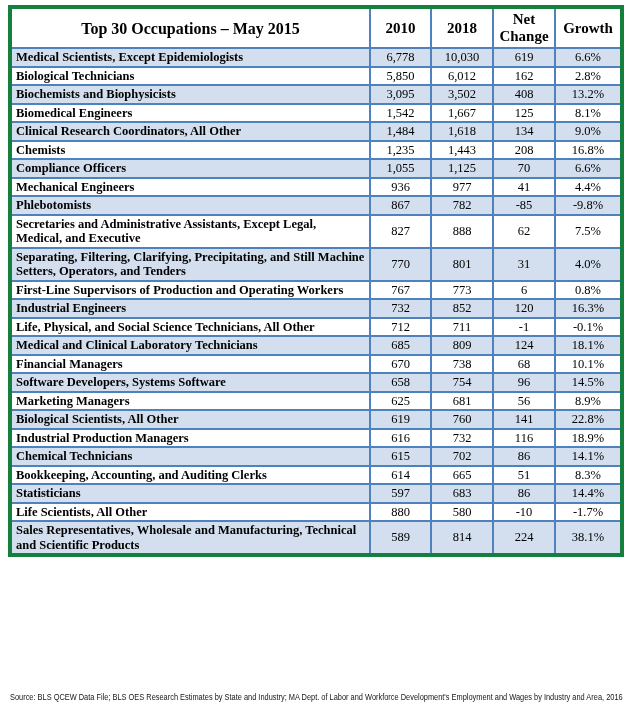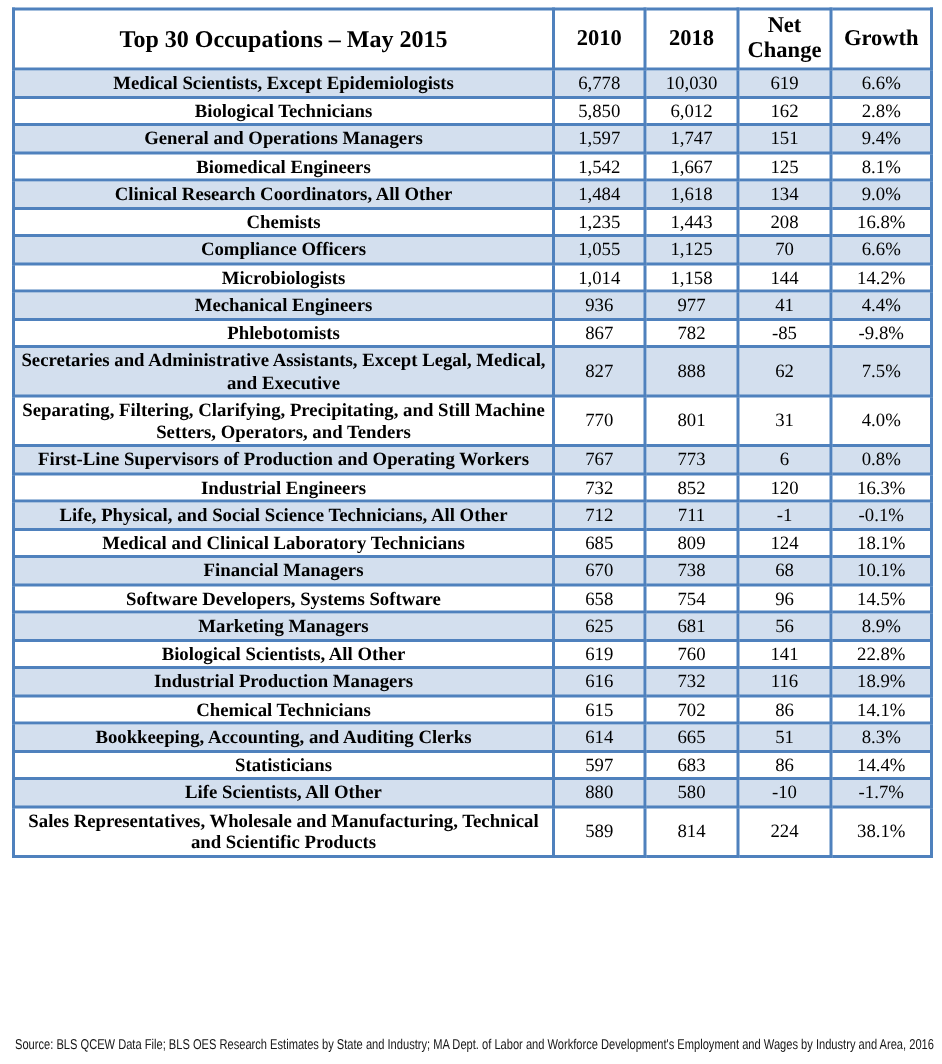--- a/index.html
+++ b/index.html
@@ -17,21 +17,21 @@
   }
   .table-wrap {
     position: absolute;
     left: 8px;
     top: 5px;
   }
   table.occ-table {
     border-collapse: collapse;
     table-layout: fixed;
     width: 612px;
-    border: 1px solid #15803d;
+    border: 4px solid #15803d;
   }
   .occ-table th, .occ-table td {
     border: 2px solid #4f81bd;
     overflow: hidden;
   }
   .occ-table thead th {
     background: #ffffff;
     font-weight: bold;
     font-size: 15px;
     line-height: 17px;
@@ -42,21 +42,21 @@
     font-size: 16px;
   }
   .occ-table tbody td {
     padding: 1px 3px;
     vertical-align: middle;
     font-size: 12.5px;
     line-height: 14.5px;
   }
   .occ-table tbody td.occ {
     font-weight: bold;
-    text-align: center;
+    text-align: left;
     padding-left: 4px;
     padding-right: 4px;
     position: relative;
   }
   .occ-table tbody td.num {
     text-align: center;
     font-weight: normal;
   }
   .occ-table tbody tr:nth-child(odd)  { background: #d3dfee; }
   .occ-table tbody tr:nth-child(even) { background: #ffffff; }
@@ -112,25 +112,25 @@
     <td class="num">6.6%</td>
   </tr>
         <tr>
     <td class="occ">Biological Technicians</td>
     <td class="num">5,850</td>
     <td class="num">6,012</td>
     <td class="num">162</td>
     <td class="num">2.8%</td>
   </tr>
         <tr>
-    <td class="occ">General and Operations Managers</td>
-    <td class="num">1,597</td>
-    <td class="num">1,747</td>
-    <td class="num">151</td>
-    <td class="num">9.4%</td>
+    <td class="occ">Biochemists and Biophysicists</td>
+    <td class="num">3,095</td>
+    <td class="num">3,502</td>
+    <td class="num">408</td>
+    <td class="num">13.2%</td>
   </tr>
         <tr>
     <td class="occ">Biomedical Engineers</td>
     <td class="num">1,542</td>
     <td class="num">1,667</td>
     <td class="num">125</td>
     <td class="num">8.1%</td>
   </tr>
         <tr>
     <td class="occ">Clinical Research Coordinators, All Other</td>
@@ -145,27 +145,20 @@
     <td class="num">1,443</td>
     <td class="num">208</td>
     <td class="num">16.8%</td>
   </tr>
         <tr>
     <td class="occ">Compliance Officers</td>
     <td class="num">1,055</td>
     <td class="num">1,125</td>
     <td class="num">70</td>
     <td class="num">6.6%</td>
-  </tr>
-        <tr>
-    <td class="occ">Microbiologists</td>
-    <td class="num">1,014</td>
-    <td class="num">1,158</td>
-    <td class="num">144</td>
-    <td class="num">14.2%</td>
   </tr>
         <tr>
     <td class="occ">Mechanical Engineers</td>
     <td class="num">936</td>
     <td class="num">977</td>
     <td class="num">41</td>
     <td class="num">4.4%</td>
   </tr>
         <tr>
     <td class="occ">Phlebotomists</td>

